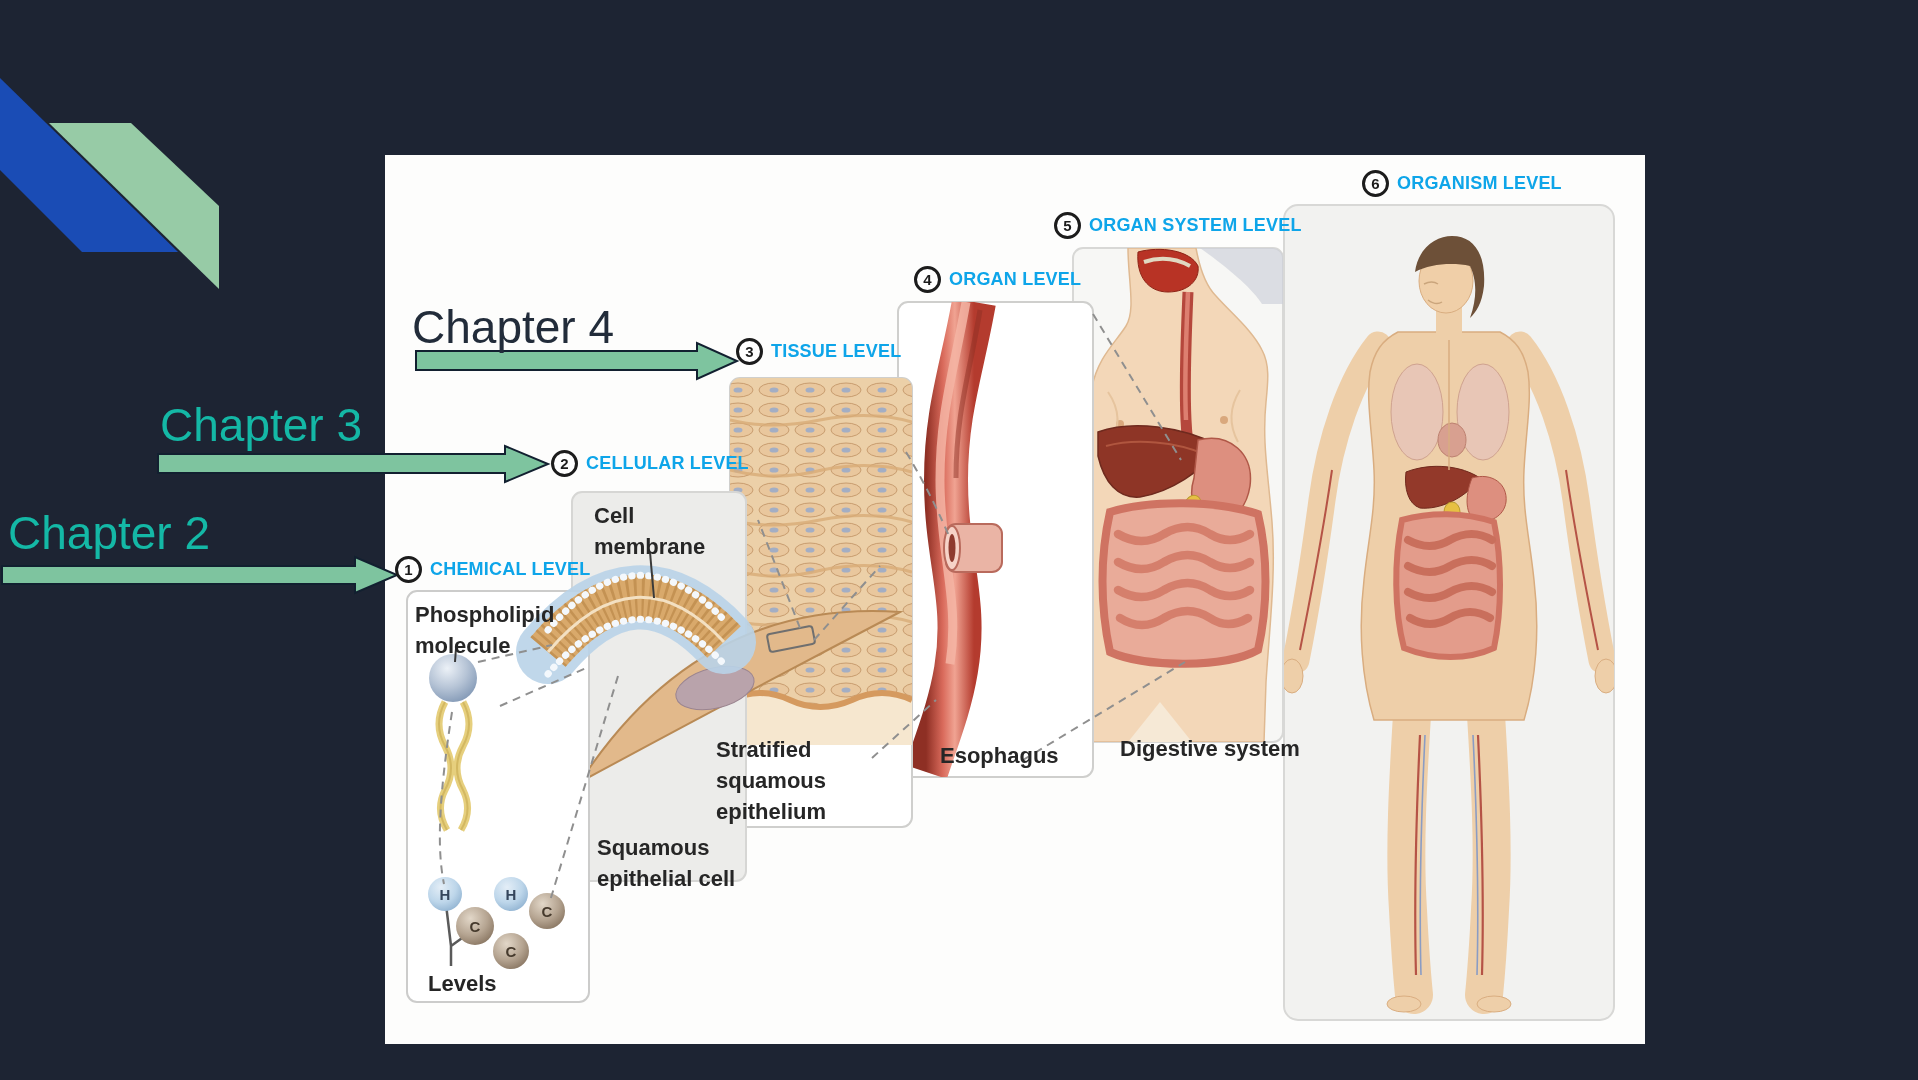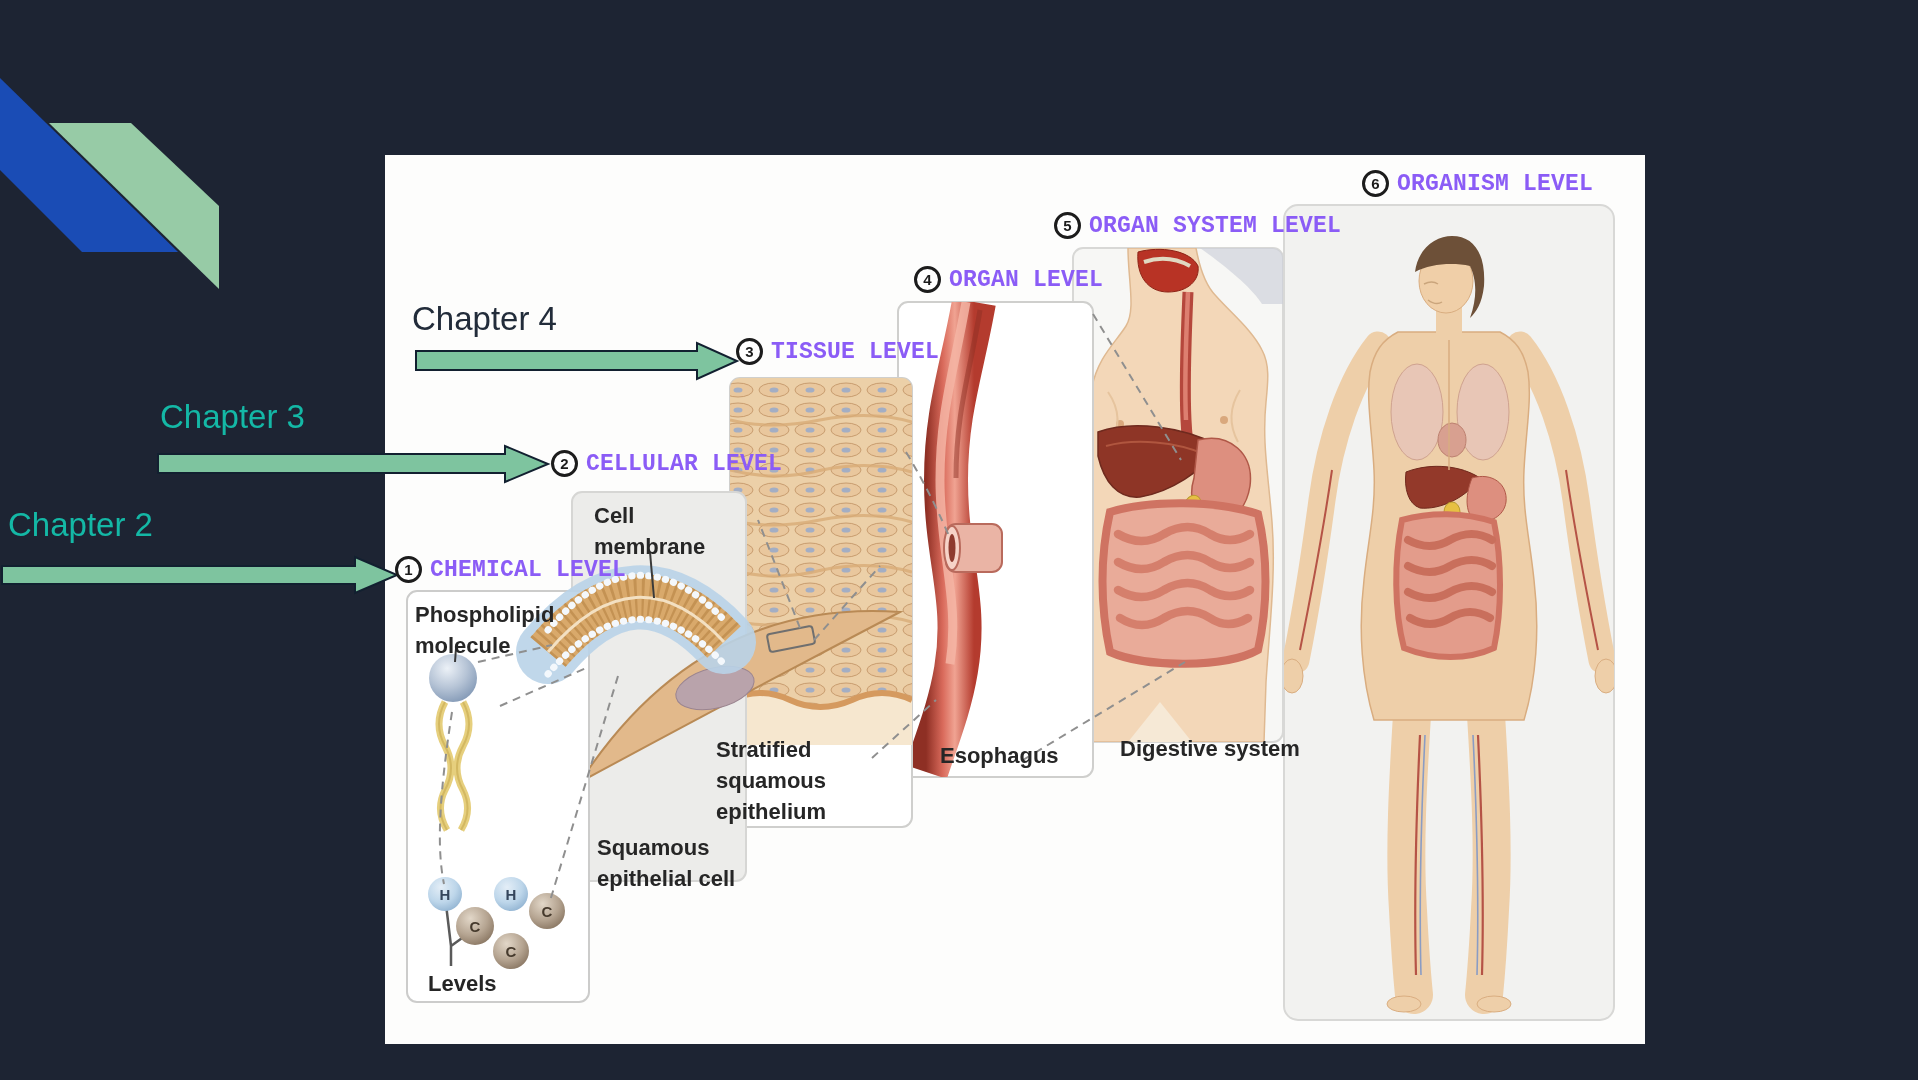--- a/index.html
+++ b/index.html
@@ -12,34 +12,34 @@
     font-size:64px;font-weight:400;color:#8ecbaa;letter-spacing:1px;
     white-space:nowrap;
   }
   .whitebox{
     position:absolute;left:385px;top:155px;width:1260px;height:889px;
     background:#fdfdfc;
   }
   svg.full{position:absolute;left:0;top:0;pointer-events:none;}
   .figure-art{position:absolute;left:385px;top:155px;}
   .chapter{
-    position:absolute;font-size:33px;font-weight:400;white-space:nowrap;
+    position:absolute;font-size:46px;font-weight:400;white-space:nowrap;
   }
   .chapter.green{color:#14b8a6;}
   .chapter.dark{color:#222c3a;}
   .lvl{
     position:absolute;display:flex;align-items:center;gap:8px;white-space:nowrap;
   }
   .lvl .num{
     width:21px;height:21px;border:3px solid #1c1c1c;border-radius:50%;
     display:flex;align-items:center;justify-content:center;
     font-size:15px;font-weight:700;color:#1c1c1c;background:rgba(255,255,255,.65);
   }
   .lvl .txt{
-    font-size:23px;font-weight:700;color:#8b5cf6;letter-spacing:.2px;font-family:Liberation Mono, monospace;
+    font-size:18px;font-weight:700;color:#0ea5e9;letter-spacing:.2px;
   }
   .cap{
     position:absolute;font-size:22px;font-weight:700;color:#262626;
     line-height:1.42;white-space:pre-line;
   }
 </style>
 </head>
 <body>
 
 <div class="slide">

